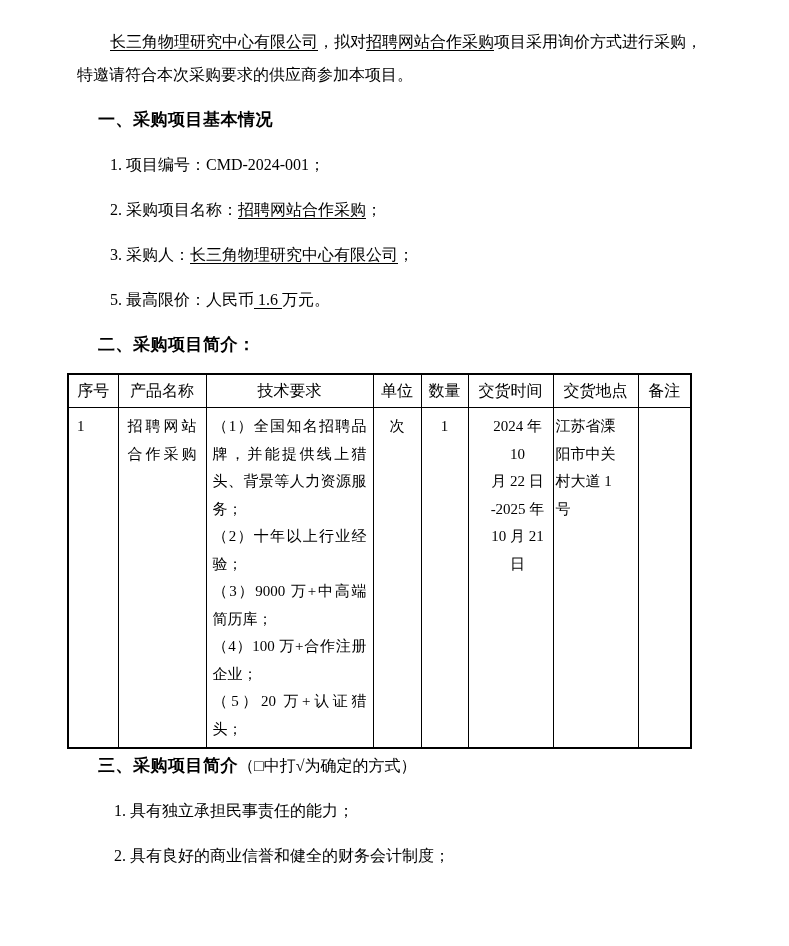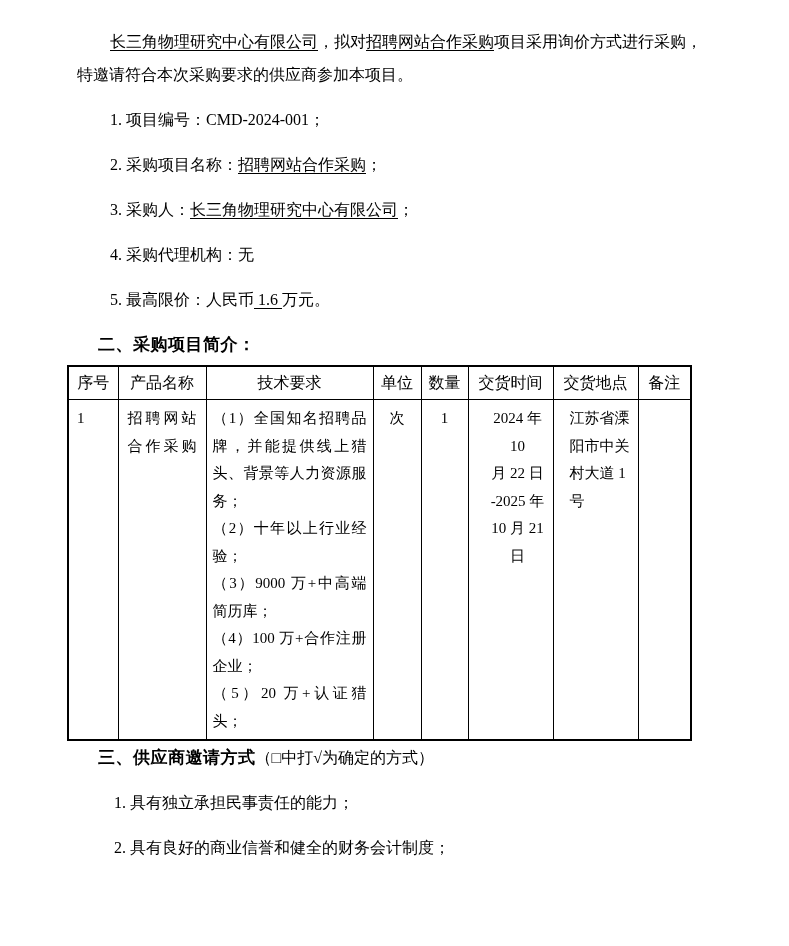--- a/index.html
+++ b/index.html
@@ -23,21 +23,21 @@
     letter-spacing: 0.5px;
   }
   .heading .note { font-weight: normal; font-size: 16px; letter-spacing: 0; }
   .heading .num-plain { font-weight: normal; }
   .u { text-decoration: underline; text-underline-offset: 3px; }
 
   table.ptable {
     border-collapse: collapse;
     table-layout: fixed;
     width: 623px;
-    margin: 4px 0 0 2px;
+    margin: 12px 0 0 2px;
     border: 2px solid #000000;
   }
   .ptable th, .ptable td { border: 1px solid #000000; }
   .ptable th {
     font-weight: normal;
     height: 32px; line-height: 32px;
     padding: 0; text-align: center;
     font-size: 16px;
     overflow: hidden;
   }
@@ -46,35 +46,35 @@
     font-size: 15px;
     line-height: 27.5px;
     padding: 5px 6px 4px 6px;
     overflow: hidden;
   }
   td.c-seq { padding-left: 8px; }
   td.c-product { text-align: justify; text-align-last: justify; padding-left: 9px; padding-right: 9px; }
   td.c-tech div { text-align: justify; }
   td.c-unit, td.c-qty { text-align: center; }
   td.c-time { text-align: center; white-space: pre-line; padding-left: 17px; padding-right: 3px; }
-  td.c-place { white-space: pre-line; padding-left: 16px; padding-right: 4px; }
+  td.c-place { white-space: pre-line; padding-left: 2px; padding-right: 4px; }
   .mt8 { margin-top: 8px !important; }
 </style>
 </head>
 <body>
 
 <div class="page">
 
   <p class="para indent"><span class="u">长三角物理研究中心有限公司</span><span>，拟对</span><span class="u">招聘网站合作采购</span><span>项目采用询价方式进行采购，特邀请符合本次采购要求的供应商参加本项目。</span></p>
 
+  <div class="heading">一、采购项目基本情况</div>
 
   <p class="item">1. 项目编号：CMD-2024-001；</p>
   <p class="item"><span>2. 采购项目名称：</span><span class="u">招聘网站合作采购</span><span>；</span></p>
   <p class="item"><span>3. 采购人：</span><span class="u">长三角物理研究中心有限公司</span><span>；</span></p>
-  <p class="item">4. 采购代理机构：无</p>
   <p class="item"><span>5. 最高限价：人民币</span><span class="u"> 1.6 </span><span>万元。</span></p>
 
   <div class="heading">二、采购项目简介：</div>
 
   <table class="ptable">
     <colgroup>
       <col style="width:50px">
         <col style="width:88px">
         <col style="width:167px">
         <col style="width:48px">
@@ -114,20 +114,20 @@
 10 月 21 日</td>
         <td class="c-place">江苏省溧
 阳市中关
 村大道 1
 号</td>
         <td class="c-remark"></td>
       </tr>
     </tbody>
   </table>
 
-  <div class="heading"><span>三、供应商邀请方式</span><span class="note">（□中打√为确定的方式）</span></div>
+  <div class="heading"><span>三、采购项目简介</span><span class="note">（□中打√为确定的方式）</span></div>
 
 
 
   <p class="item item-sub">1. 具有独立承担民事责任的能力；</p>
   <p class="item item-sub">2. 具有良好的商业信誉和健全的财务会计制度；</p>
 
 </div>
 
 </body></html>

